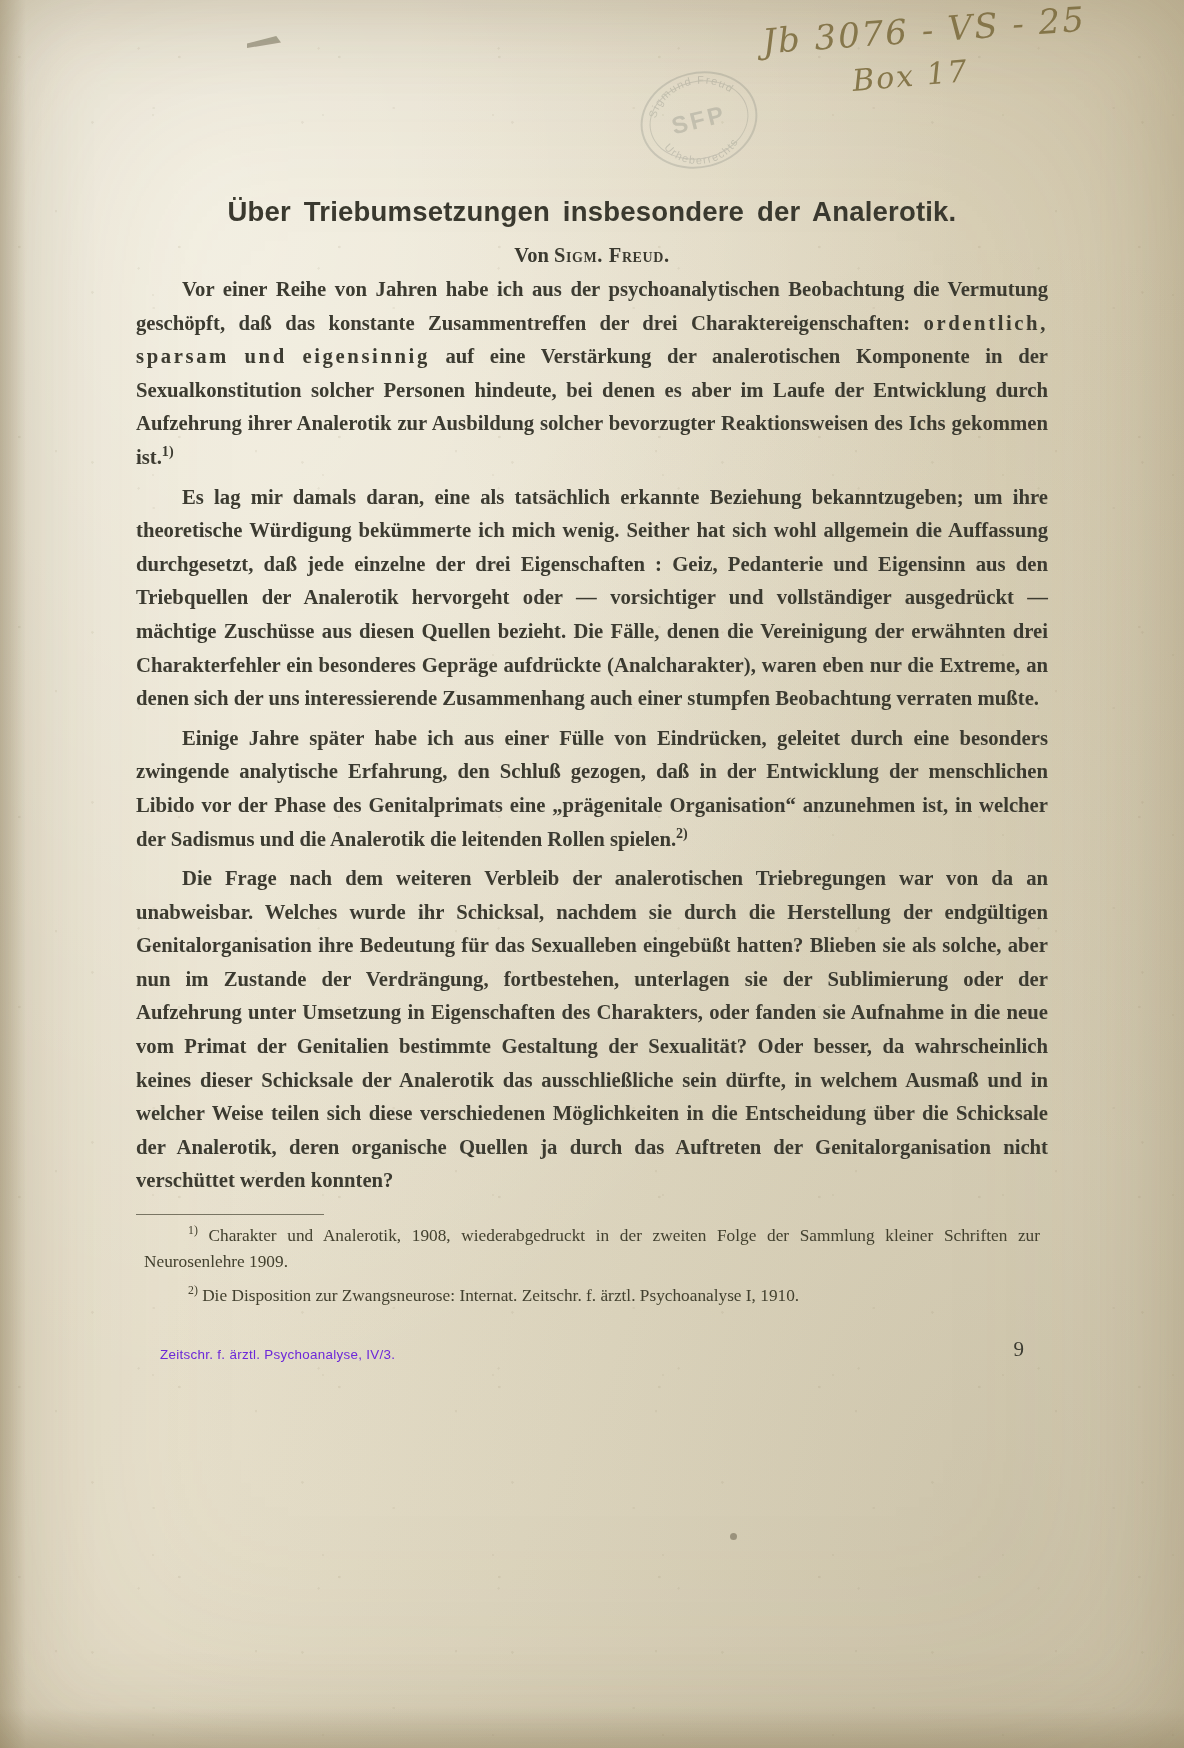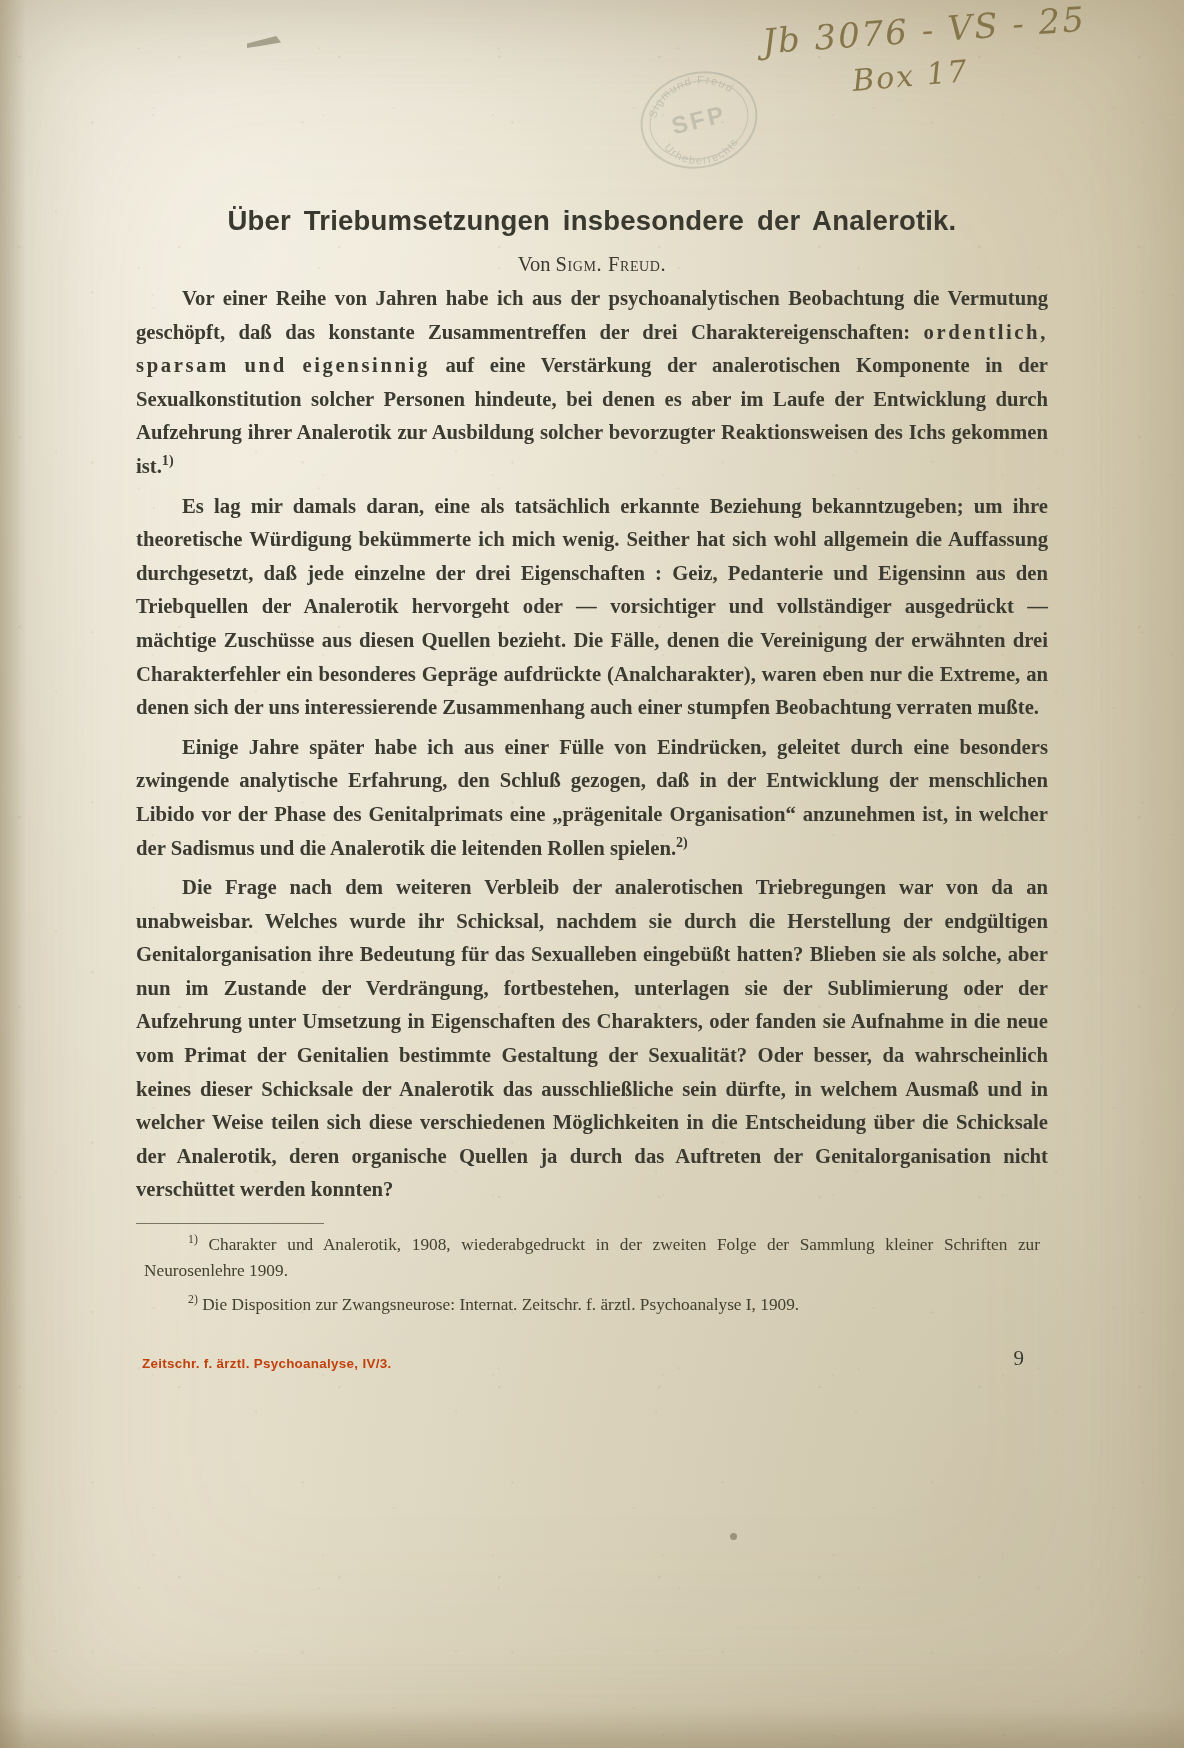--- a/index.html
+++ b/index.html
@@ -124,38 +124,39 @@
     height: 12px;
     background: #7c7a64;
     opacity: 0.6;
     clip-path: polygon(0% 100%, 100% 55%, 86% 0%, 0% 62%);
   }
 
   
   .content {
     position: absolute;
     left: 136px;
-    top: 205px;
+    top: 196px;
     width: 912px;
   }
   h1.title {
     margin: 0;
     font-family: "Liberation Sans", sans-serif;
     font-weight: bold;
     font-size: 27.5px;
     letter-spacing: 0.2px;
     text-align: center;
     color: #3b3a30;
     word-spacing: 5px;
   }
   .byline {
     margin: 16px 0 0 0;
     text-align: center;
     font-size: 20.5px;
     color: #3b3a30;
+    font-weight: bold;
   }
   .byline .author {
     font-variant: small-caps;
     letter-spacing: 0.6px;
   }
   p.body {
     margin: 6px 0 0 0;
     font-size: 20.7px;
     line-height: 33.6px;
     text-align: justify;
@@ -194,24 +195,24 @@
   }
   .colophon {
     margin-top: 28px;
     display: flex;
     align-items: flex-end;
     justify-content: space-between;
   }
   .colophon .journal {
     font-family: "Liberation Sans", sans-serif;
     font-size: 13.4px;
-    font-weight: bold;
+    font-weight: normal;
     letter-spacing: 0.3px;
-    color: #c2410c;
-    margin-left: 6px;
+    color: #6d28d9;
+    margin-left: 24px;
   }
   .colophon .pageno {
     font-size: 21px;
     color: #3c3b31;
     margin-right: 24px;
   }
 
   
   .dot {
     position: absolute;
@@ -278,21 +279,21 @@
   <p class="body">Es lag mir damals daran, eine als tatsächlich erkannte Beziehung bekanntzugeben; um ihre theoretische Würdigung bekümmerte ich mich wenig. Seither hat sich wohl allgemein die Auffassung durchgesetzt, daß jede einzelne der drei Eigenschaften : Geiz, Pedanterie und Eigensinn aus den Triebquellen der Analerotik hervorgeht oder — vorsichtiger und vollständiger ausgedrückt — mächtige Zuschüsse aus diesen Quellen bezieht. Die Fälle, denen die Vereinigung der erwähnten drei Charakterfehler ein besonderes Gepräge aufdrückte (Analcharakter), waren eben nur die Extreme, an denen sich der uns interessierende Zusammenhang auch einer stumpfen Beobachtung verraten mußte.</p>
 
   <p class="body"><span>Einige Jahre später habe ich aus einer Fülle von Eindrücken, geleitet durch eine besonders zwingende analytische Erfahrung, den Schluß gezogen, daß in der Entwicklung der menschlichen Libido vor der Phase des Genitalprimats eine „prägenitale Organisation“ anzunehmen ist, in welcher der Sadismus und die Analerotik die leitenden Rollen spielen.</span><sup>2)</sup></p>
 
   <p class="body">Die Frage nach dem weiteren Verbleib der analerotischen Triebregungen war von da an unabweisbar. Welches wurde ihr Schicksal, nachdem sie durch die Herstellung der endgültigen Genitalorganisation ihre Bedeutung für das Sexualleben eingebüßt hatten? Blieben sie als solche, aber nun im Zustande der Verdrängung, fortbestehen, unterlagen sie der Sublimierung oder der Aufzehrung unter Umsetzung in Eigenschaften des Charakters, oder fanden sie Aufnahme in die neue vom Primat der Genitalien bestimmte Gestaltung der Sexualität? Oder besser, da wahrscheinlich keines dieser Schicksale der Analerotik das ausschließliche sein dürfte, in welchem Ausmaß und in welcher Weise teilen sich diese verschiedenen Möglichkeiten in die Entscheidung über die Schicksale der Analerotik, deren organische Quellen ja durch das Auftreten der Genitalorganisation nicht verschüttet werden konnten?</p>
 
   <div class="fn-rule"></div>
 
   <p class="footnote"><sup>1)</sup> <span>Charakter und Analerotik, 1908, wiederabgedruckt in der zweiten Folge der Sammlung kleiner Schriften zur Neurosenlehre 1909.</span></p>
 
-  <p class="footnote"><sup>2)</sup> <span>Die Disposition zur Zwangsneurose: Internat. Zeitschr. f. ärztl. Psychoanalyse I, 1909.</span></p>
+  <p class="footnote"><sup>2)</sup> <span>Die Disposition zur Zwangsneurose: Internat. Zeitschr. f. ärztl. Psychoanalyse I, 1910.</span></p>
 
   <div class="colophon">
     <div class="journal">Zeitschr. f. ärztl. Psychoanalyse, IV/3.</div>
     <div class="pageno">9</div>
   </div>
 
 </div>
 
 <div class="dot"></div>
 <div class="speckles"></div>

